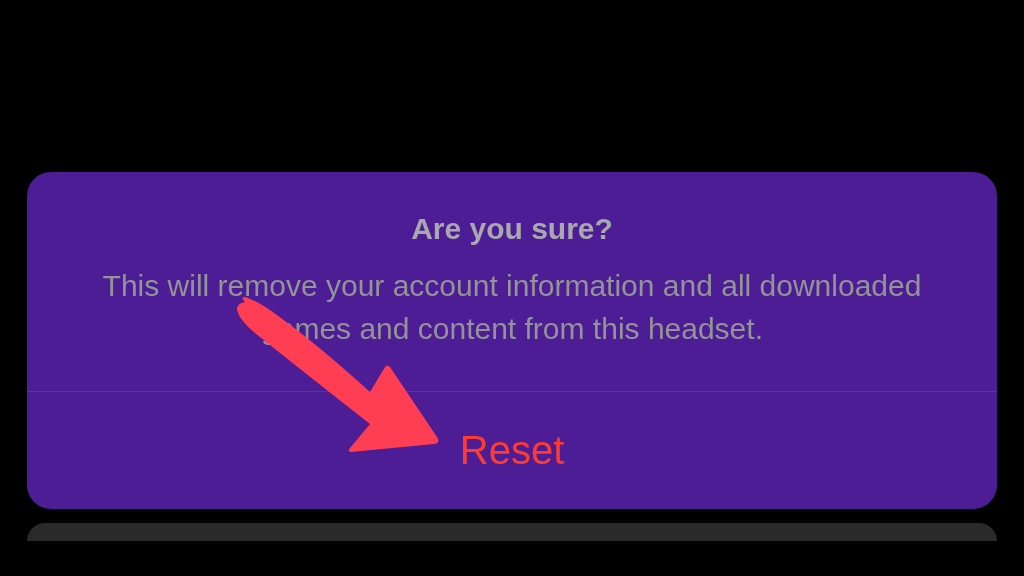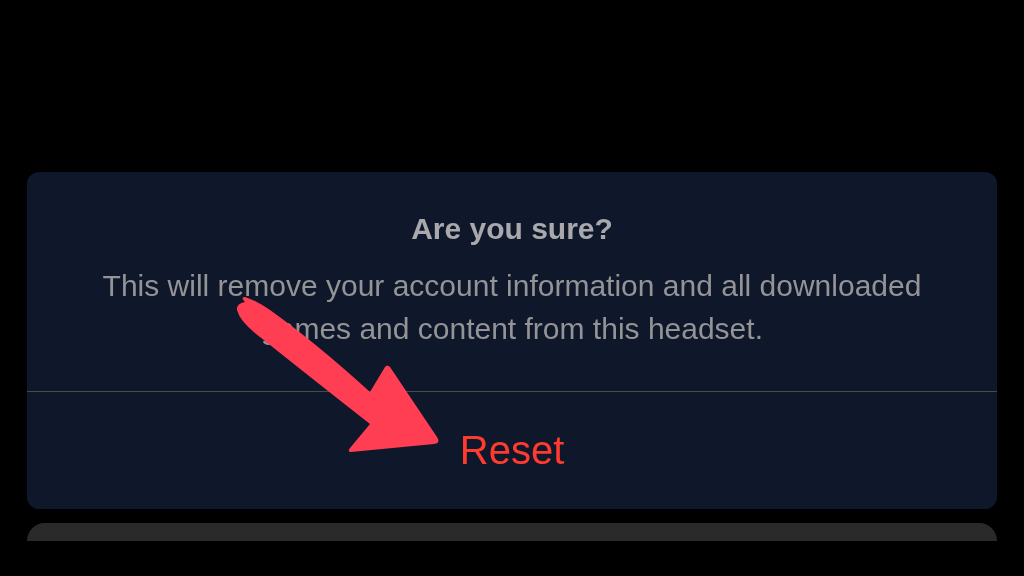--- a/index.html
+++ b/index.html
@@ -18,22 +18,22 @@
       justify-content: center;
       overflow: hidden;
     }
     
     .dialog-container {
       width: 970px;
       margin-top: 100px;
     }
     
     .action-sheet {
-      background-color: #0f172a;
-      border-radius: 12px;
+      background-color: #4c1d95;
+      border-radius: 24px;
       overflow: hidden;
       margin-top: 36px;
     }
     
     .dialog-content {
       padding: 40px 60px 40px 60px;
       text-align: center;
     }
     
     .dialog-title {

